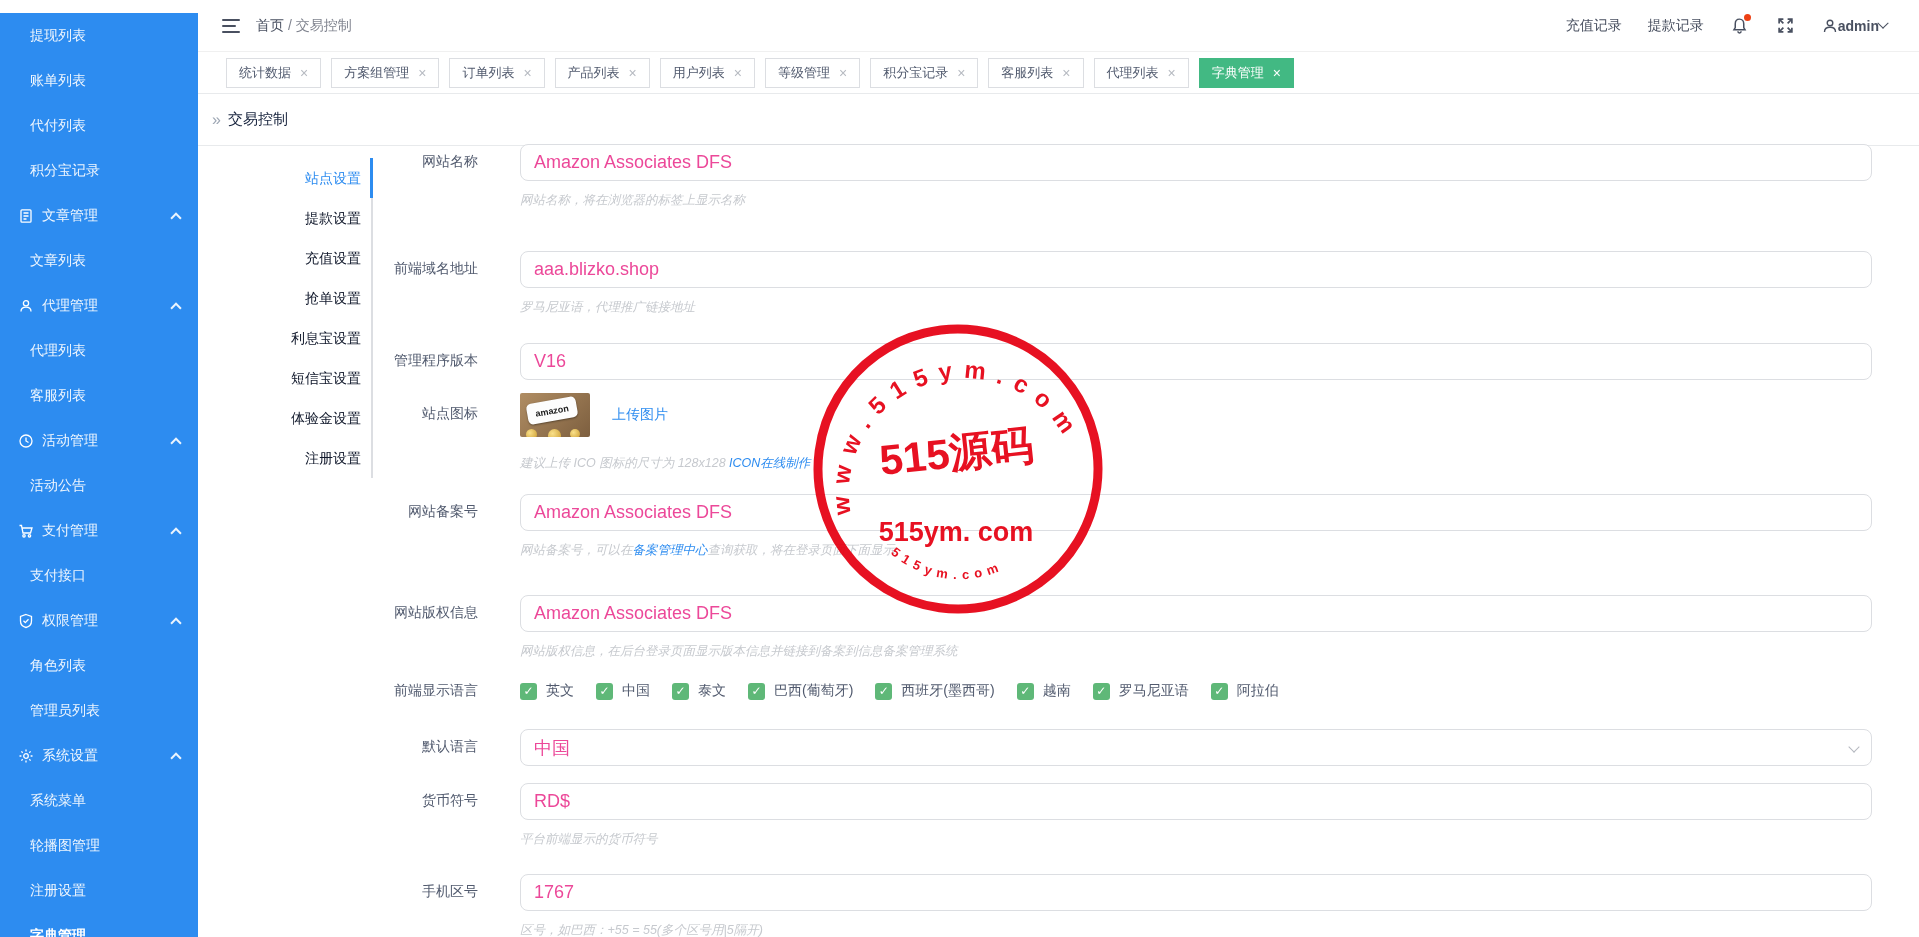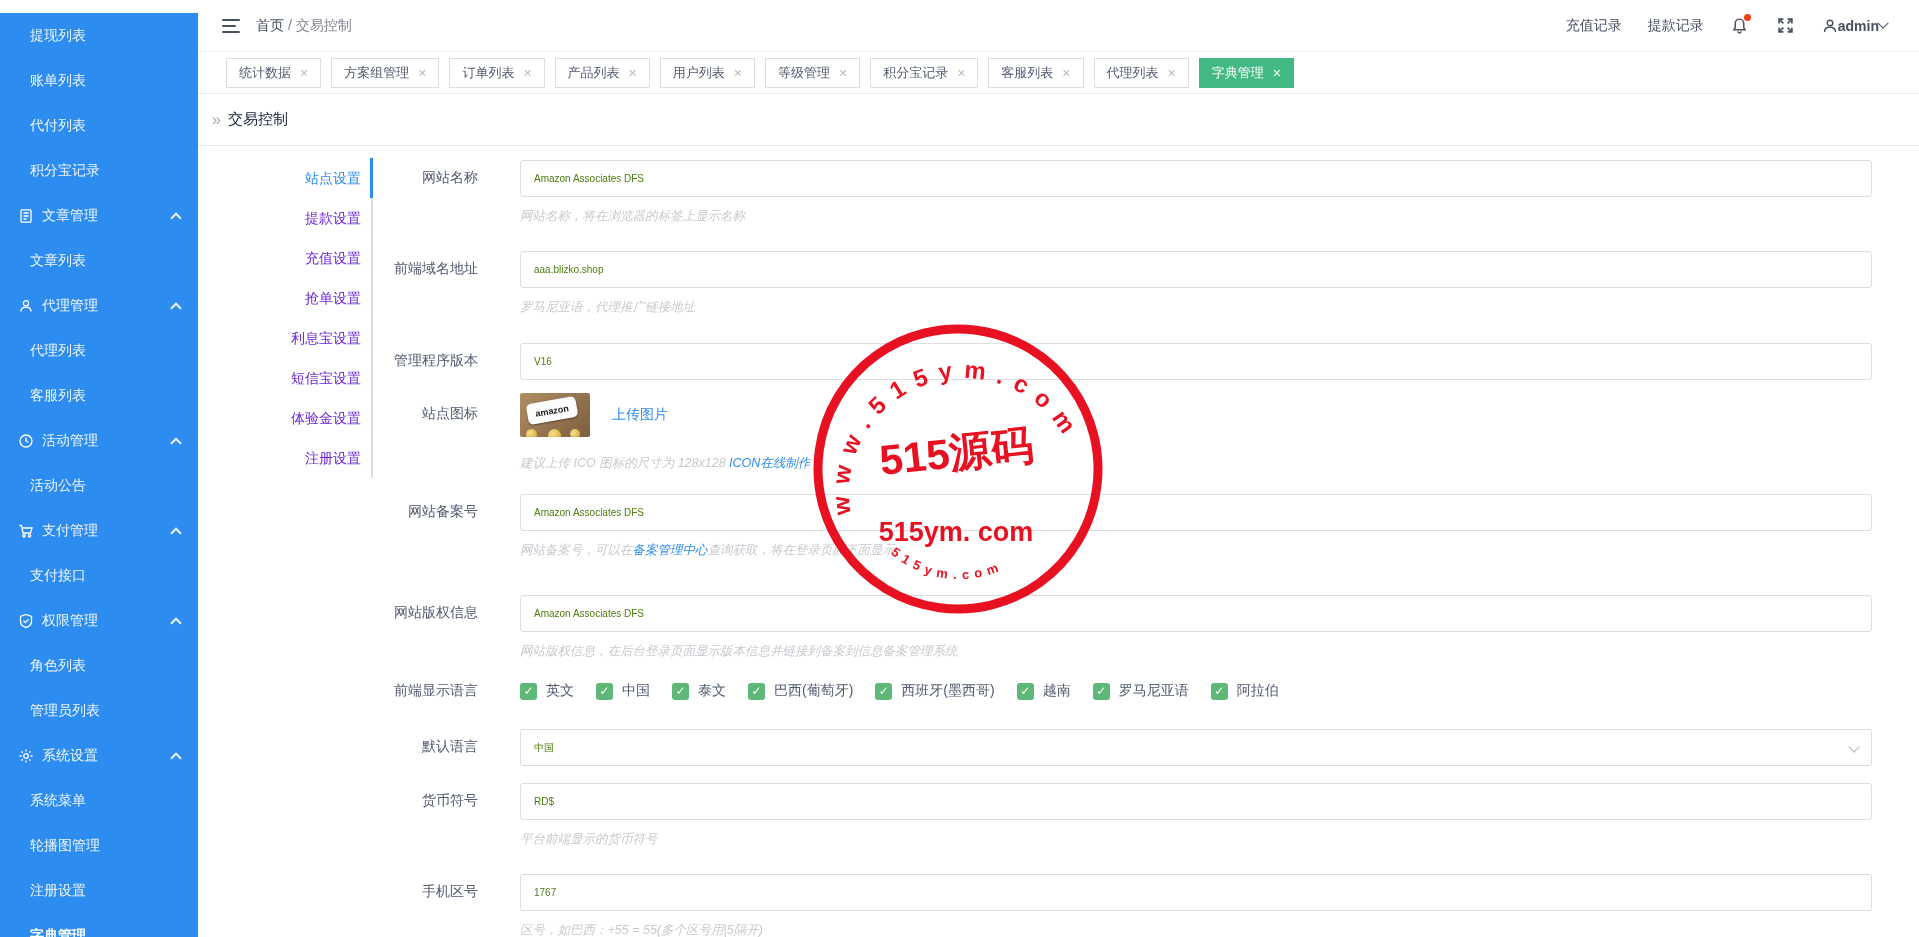--- a/index.html
+++ b/index.html
@@ -56,31 +56,31 @@
   
   .section-bar { position:absolute; left:198px; top:94px; width:1721px; height:52px;
     border-bottom:1px solid #e8eaec; display:flex; align-items:center; padding-left:14px; }
   .section-marker { color:#9ea7b4; font-size:16px; margin-right:7px; }
   .section-title { color:#17233d; font-size:15px; }
 
   
   .settings-col { position:absolute; left:160px; top:158px; width:213px; height:320px;
     border-right:2px solid #dcdee2; }
   .settings-tab { height:40px; line-height:40px; text-align:right; padding-right:10px;
-    font-size:14px; color:#6d28d9; cursor:pointer; }
+    font-size:14px; color:#0f172a; cursor:pointer; }
   .settings-tab.active { color:#2d8cf0; }
   .active-bar { position:absolute; right:-2px; top:0; width:3px; height:40px; background:#2d8cf0; }
 
   
   .form-row { position:absolute; left:378px; width:1500px; display:flex; align-items:flex-start; }
   .row-label { width:100px; text-align:right; padding-top:9px; font-size:14px;
     color:#515a6e; flex:none; }
   .row-field { margin-left:42px; width:1352px; position:relative; }
-  .text-input { width:100%; height:37px; border:1px solid #dcdee2; border-radius:3px;
-    padding:0 13px; font-size:10px; color:#4d7c0f; outline:none; background:#fff;
+  .text-input { width:100%; height:37px; border:1px solid #dcdee2; border-radius:8px;
+    padding:0 13px; font-size:18px; color:#ec4899; outline:none; background:#fff;
     font-family:"Liberation Sans","DejaVu Sans",sans-serif; }
   .helper { margin-top:11px; font-size:12.5px; color:#c6c9ce;font-style:italic; }
   .helper a, .link { color:#2d8cf0; text-decoration:none; cursor:pointer; }
   .select-arrow { position:absolute; right:14px; top:14px; width:8px; height:8px;
     border-right:1.6px solid #b5b8bf; border-bottom:1.6px solid #b5b8bf;
     transform:rotate(45deg); pointer-events:none; }
 
   
   .upload-row { display:flex; align-items:center; gap:22px; }
   .amz-thumb { width:70px; height:44px; border-radius:2px; overflow:hidden; position:relative;
@@ -309,21 +309,21 @@
 <div class="settings-tab active">站点设置</div>
     <div class="settings-tab">提款设置</div>
     <div class="settings-tab">充值设置</div>
     <div class="settings-tab">抢单设置</div>
     <div class="settings-tab">利息宝设置</div>
     <div class="settings-tab">短信宝设置</div>
     <div class="settings-tab">体验金设置</div>
     <div class="settings-tab">注册设置</div>
   </div>
 
-<div class="form-row" style="top:160px">
+<div class="form-row" style="top:144px">
   <div class="row-label">网站名称</div>
   <div class="row-field">
     <input class="text-input" value="Amazon Associates DFS" style="">
     <div class="helper">网站名称，将在浏览器的标签上显示名称</div>
   </div>
 </div>
 
 <div class="form-row" style="top:251px">
   <div class="row-label">前端域名地址</div>
   <div class="row-field">

